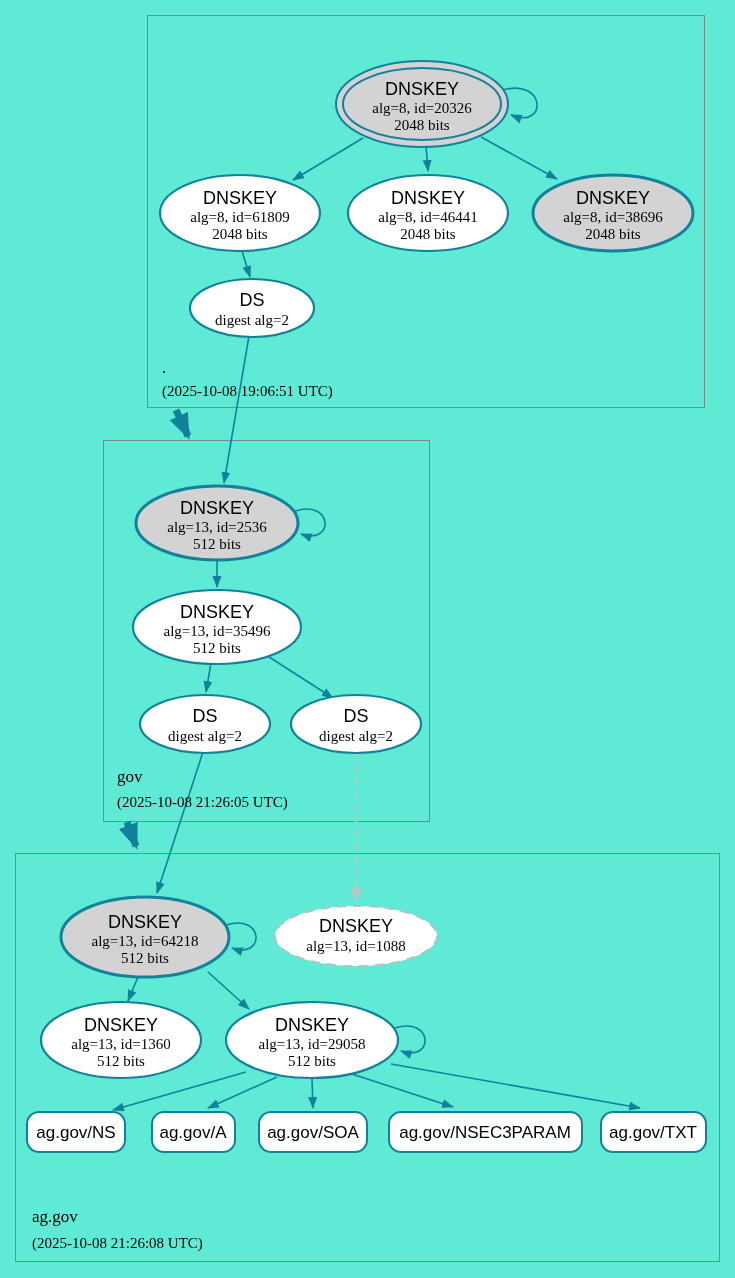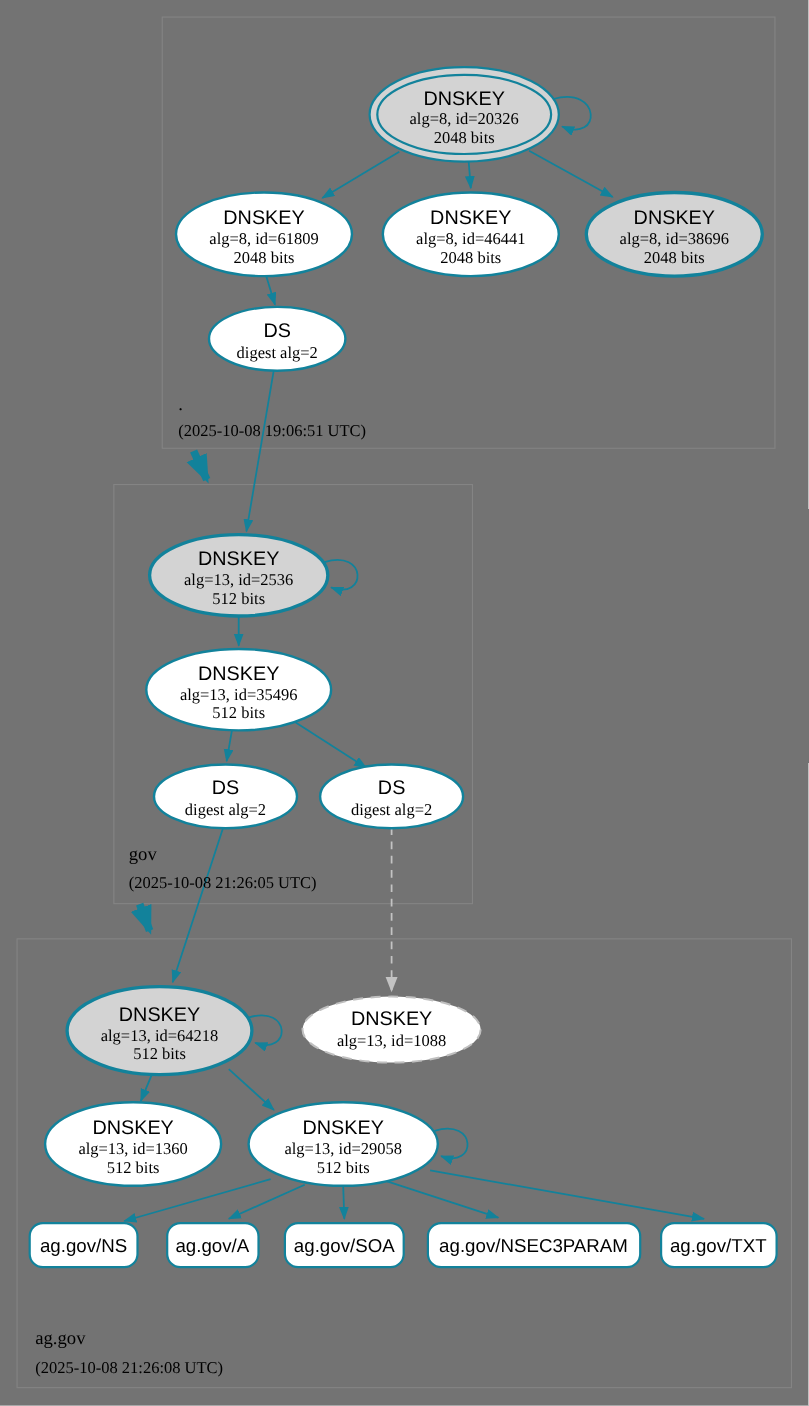--- a/index.html
+++ b/index.html
@@ -5,21 +5,21 @@
   html, body {
     margin: 0;
     padding: 0;
     background: #ffffff;
     font-family: "Liberation Sans", sans-serif;
   }
   .canvas {
     position: relative;
     width: 735px;
     height: 1278px;
-    background: #737373;
+    background: #5eead4;
   }
   svg { display: block; }
   .zone-box { fill: none; stroke: #848484; stroke-width: 1; }
   .edge { stroke: #12829b; stroke-width: 1.6; fill: none; }
   .edge-thick { stroke: #12829b; stroke-width: 7; fill: none; }
   .edge-insecure { stroke: #c3c3c3; stroke-width: 1.6; fill: none; stroke-dasharray: 7 6; }
   .node-key { fill: #d3d3d3; stroke: #12829b; }
   .node-white { fill: #ffffff; stroke: #12829b; }
   .node-dashed { fill: #ffffff; stroke: #bfbfbf; stroke-width: 1.8; stroke-dasharray: 9 7; }
   .rrset { fill: #ffffff; stroke: #12829b; stroke-width: 2; }

